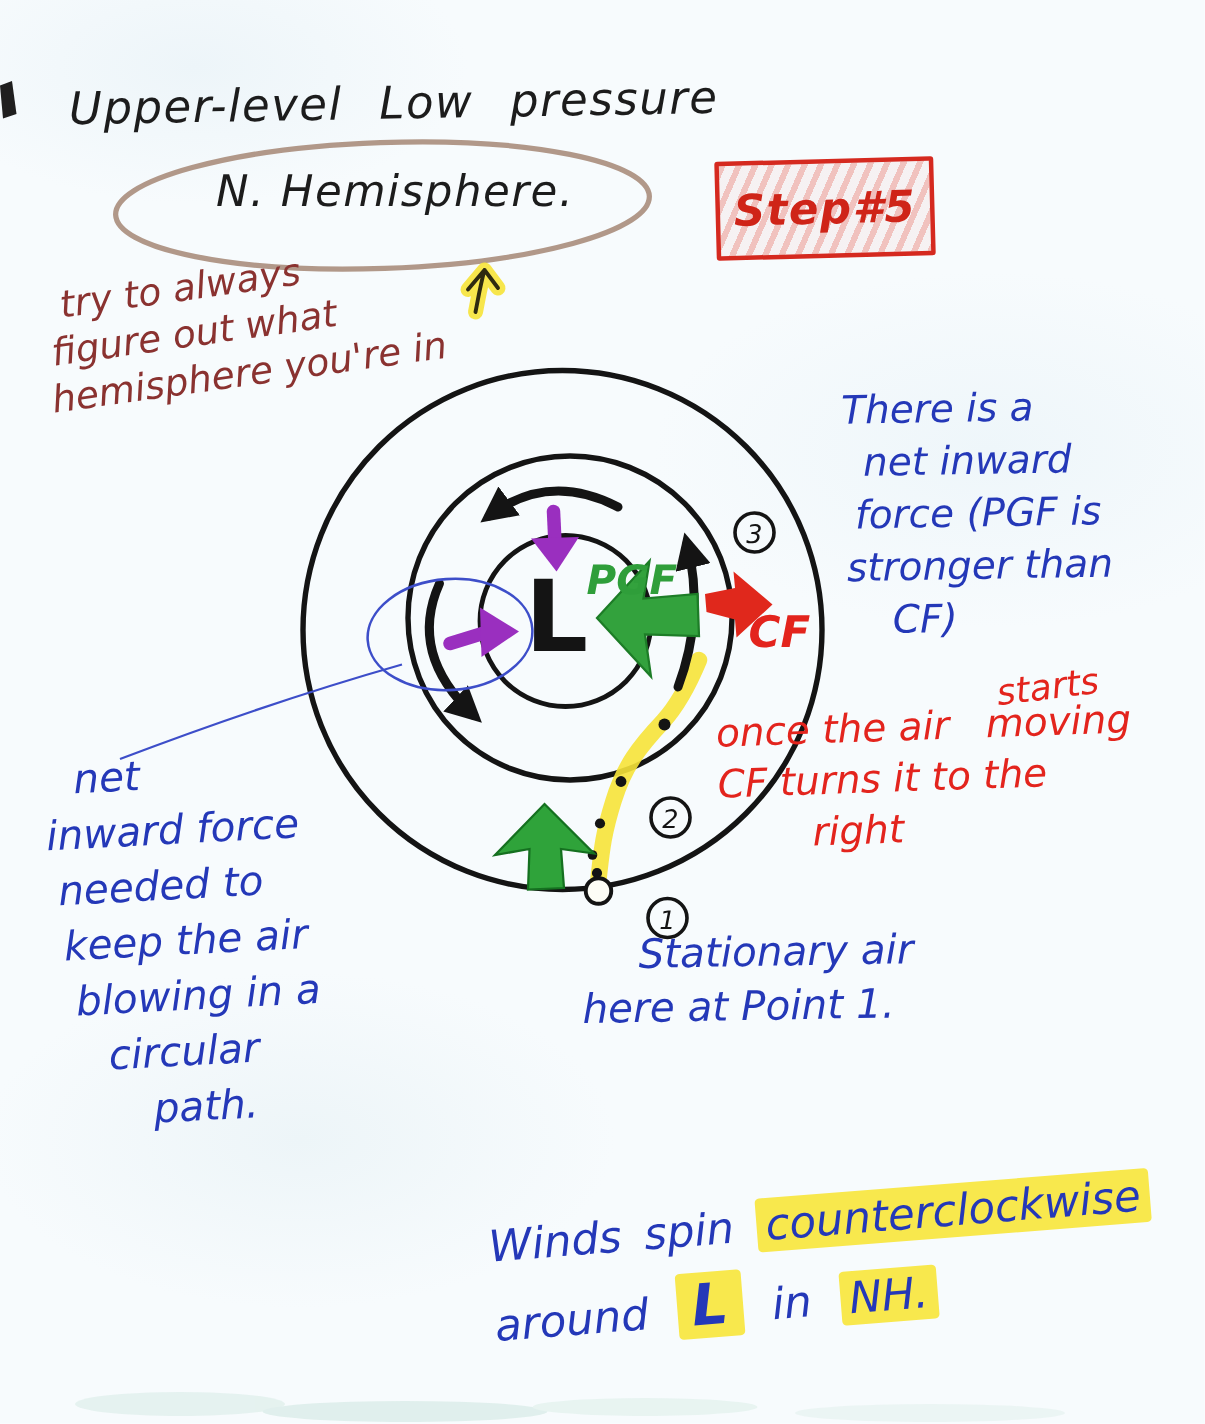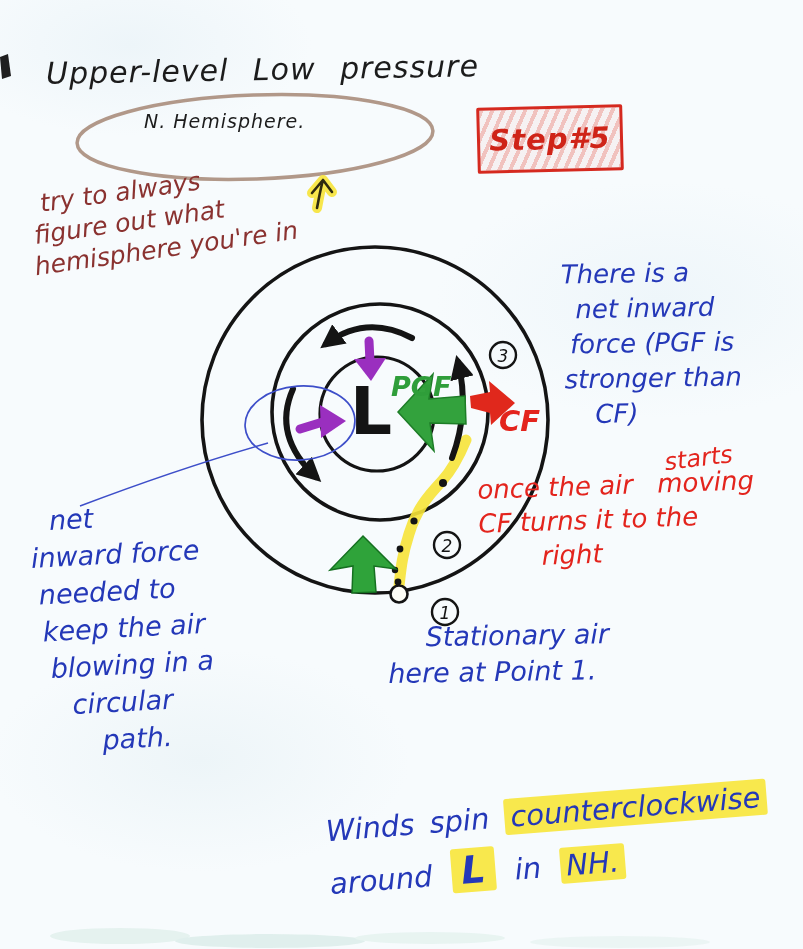--- a/index.html
+++ b/index.html
@@ -10,21 +10,21 @@
       radial-gradient(260px 130px at 130px 45px, #edf5f9 0%, rgba(237,245,249,0) 70%),
       radial-gradient(320px 170px at 660px 300px, #eef6fa 0%, rgba(238,246,250,0) 70%),
       radial-gradient(300px 160px at 200px 760px, #edf5f8 0%, rgba(237,245,248,0) 70%),
       #f7fbfd;
     font-family:"DejaVu Sans",sans-serif;
   }
   .hand{font-style:italic;position:absolute;white-space:nowrap;}
   .drawlayer{position:absolute;left:0;top:0;}
 
   .title{left:46px;top:52px;font-size:30px;color:#1c1c1c;letter-spacing:1px;word-spacing:14px;transform:rotate(-1deg);}
-  .hemi{left:144px;top:110px;font-size:19px;color:#1c1c1c;letter-spacing:1px;text-align:center;}
+  .hemi{left:144px;top:110px;font-size:29px;color:#1c1c1c;letter-spacing:1px;text-align:center;}
 
   .stepbox{
     position:absolute;left:477px;top:106px;width:140px;height:60px;
     transform:rotate(-1.5deg);
     border:3.5px solid #d5291f;border-radius:2px;
     background:repeating-linear-gradient(115deg, rgba(226,62,45,0.30) 0 4px, rgba(226,62,45,0.05) 4px 10px);
     display:flex;align-items:center;justify-content:center;
   }
   .stepbox span{font-style:italic;font-size:29px;font-weight:bold;color:#cf2418;letter-spacing:1px;}
 

